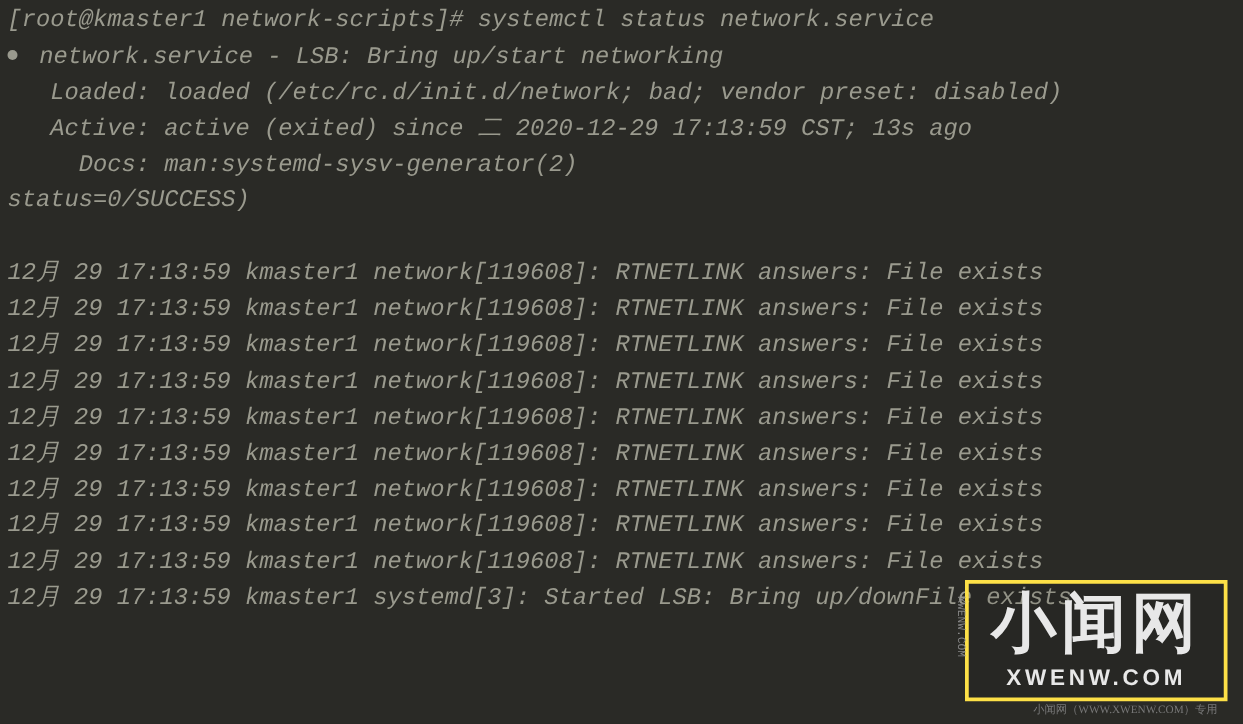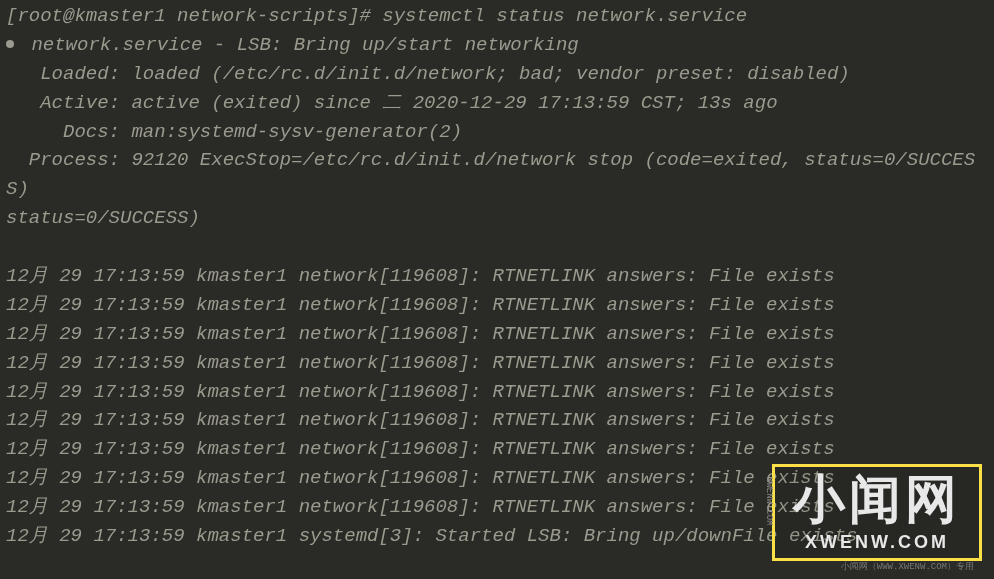--- a/index.html
+++ b/index.html
@@ -66,36 +66,35 @@
       writing-mode: vertical-rl;
       left: -14px;
       top: 10px;
     }
     .watermark-bottom {
       position: absolute;
       font-size: 9px;
       color: #777;
       right: 20px;
       bottom: 4px;
-      font-family: Liberation Mono, monospace;
+      font-family: Liberation Serif, serif;
     }
     .blank-line {
       height: 29px;
     }
   </style>
 </head>
 <body>
 
 <div class="terminal">
   <div class="terminal-line">[root@kmaster1 network-scripts]# systemctl status network.service</div>
   <div class="terminal-line"><span class="bullet"></span><span> network.service - LSB: Bring up/start networking</span></div>
   <div class="terminal-line">   Loaded: loaded (/etc/rc.d/init.d/network; bad; vendor preset: disabled)</div>
   <div class="terminal-line">   Active: active (exited) since 二 2020-12-29 17:13:59 CST; 13s ago</div>
   <div class="terminal-line">     Docs: man:systemd-sysv-generator(2)</div>
-  <div class="terminal-line">  Process: 92120 ExecStop=/etc/rc.d/init.d/network stop (code=exited, status=0/SUCCESS)</div>
   <div class="terminal-line">status=0/SUCCESS)</div>
   <div class="blank-line"></div>
   <div class="terminal-line">12月 29 17:13:59 kmaster1 network[119608]: RTNETLINK answers: File exists</div>
   <div class="terminal-line">12月 29 17:13:59 kmaster1 network[119608]: RTNETLINK answers: File exists</div>
   <div class="terminal-line">12月 29 17:13:59 kmaster1 network[119608]: RTNETLINK answers: File exists</div>
   <div class="terminal-line">12月 29 17:13:59 kmaster1 network[119608]: RTNETLINK answers: File exists</div>
   <div class="terminal-line">12月 29 17:13:59 kmaster1 network[119608]: RTNETLINK answers: File exists</div>
   <div class="terminal-line">12月 29 17:13:59 kmaster1 network[119608]: RTNETLINK answers: File exists</div>
   <div class="terminal-line">12月 29 17:13:59 kmaster1 network[119608]: RTNETLINK answers: File exists</div>
   <div class="terminal-line">12月 29 17:13:59 kmaster1 network[119608]: RTNETLINK answers: File exists</div>

